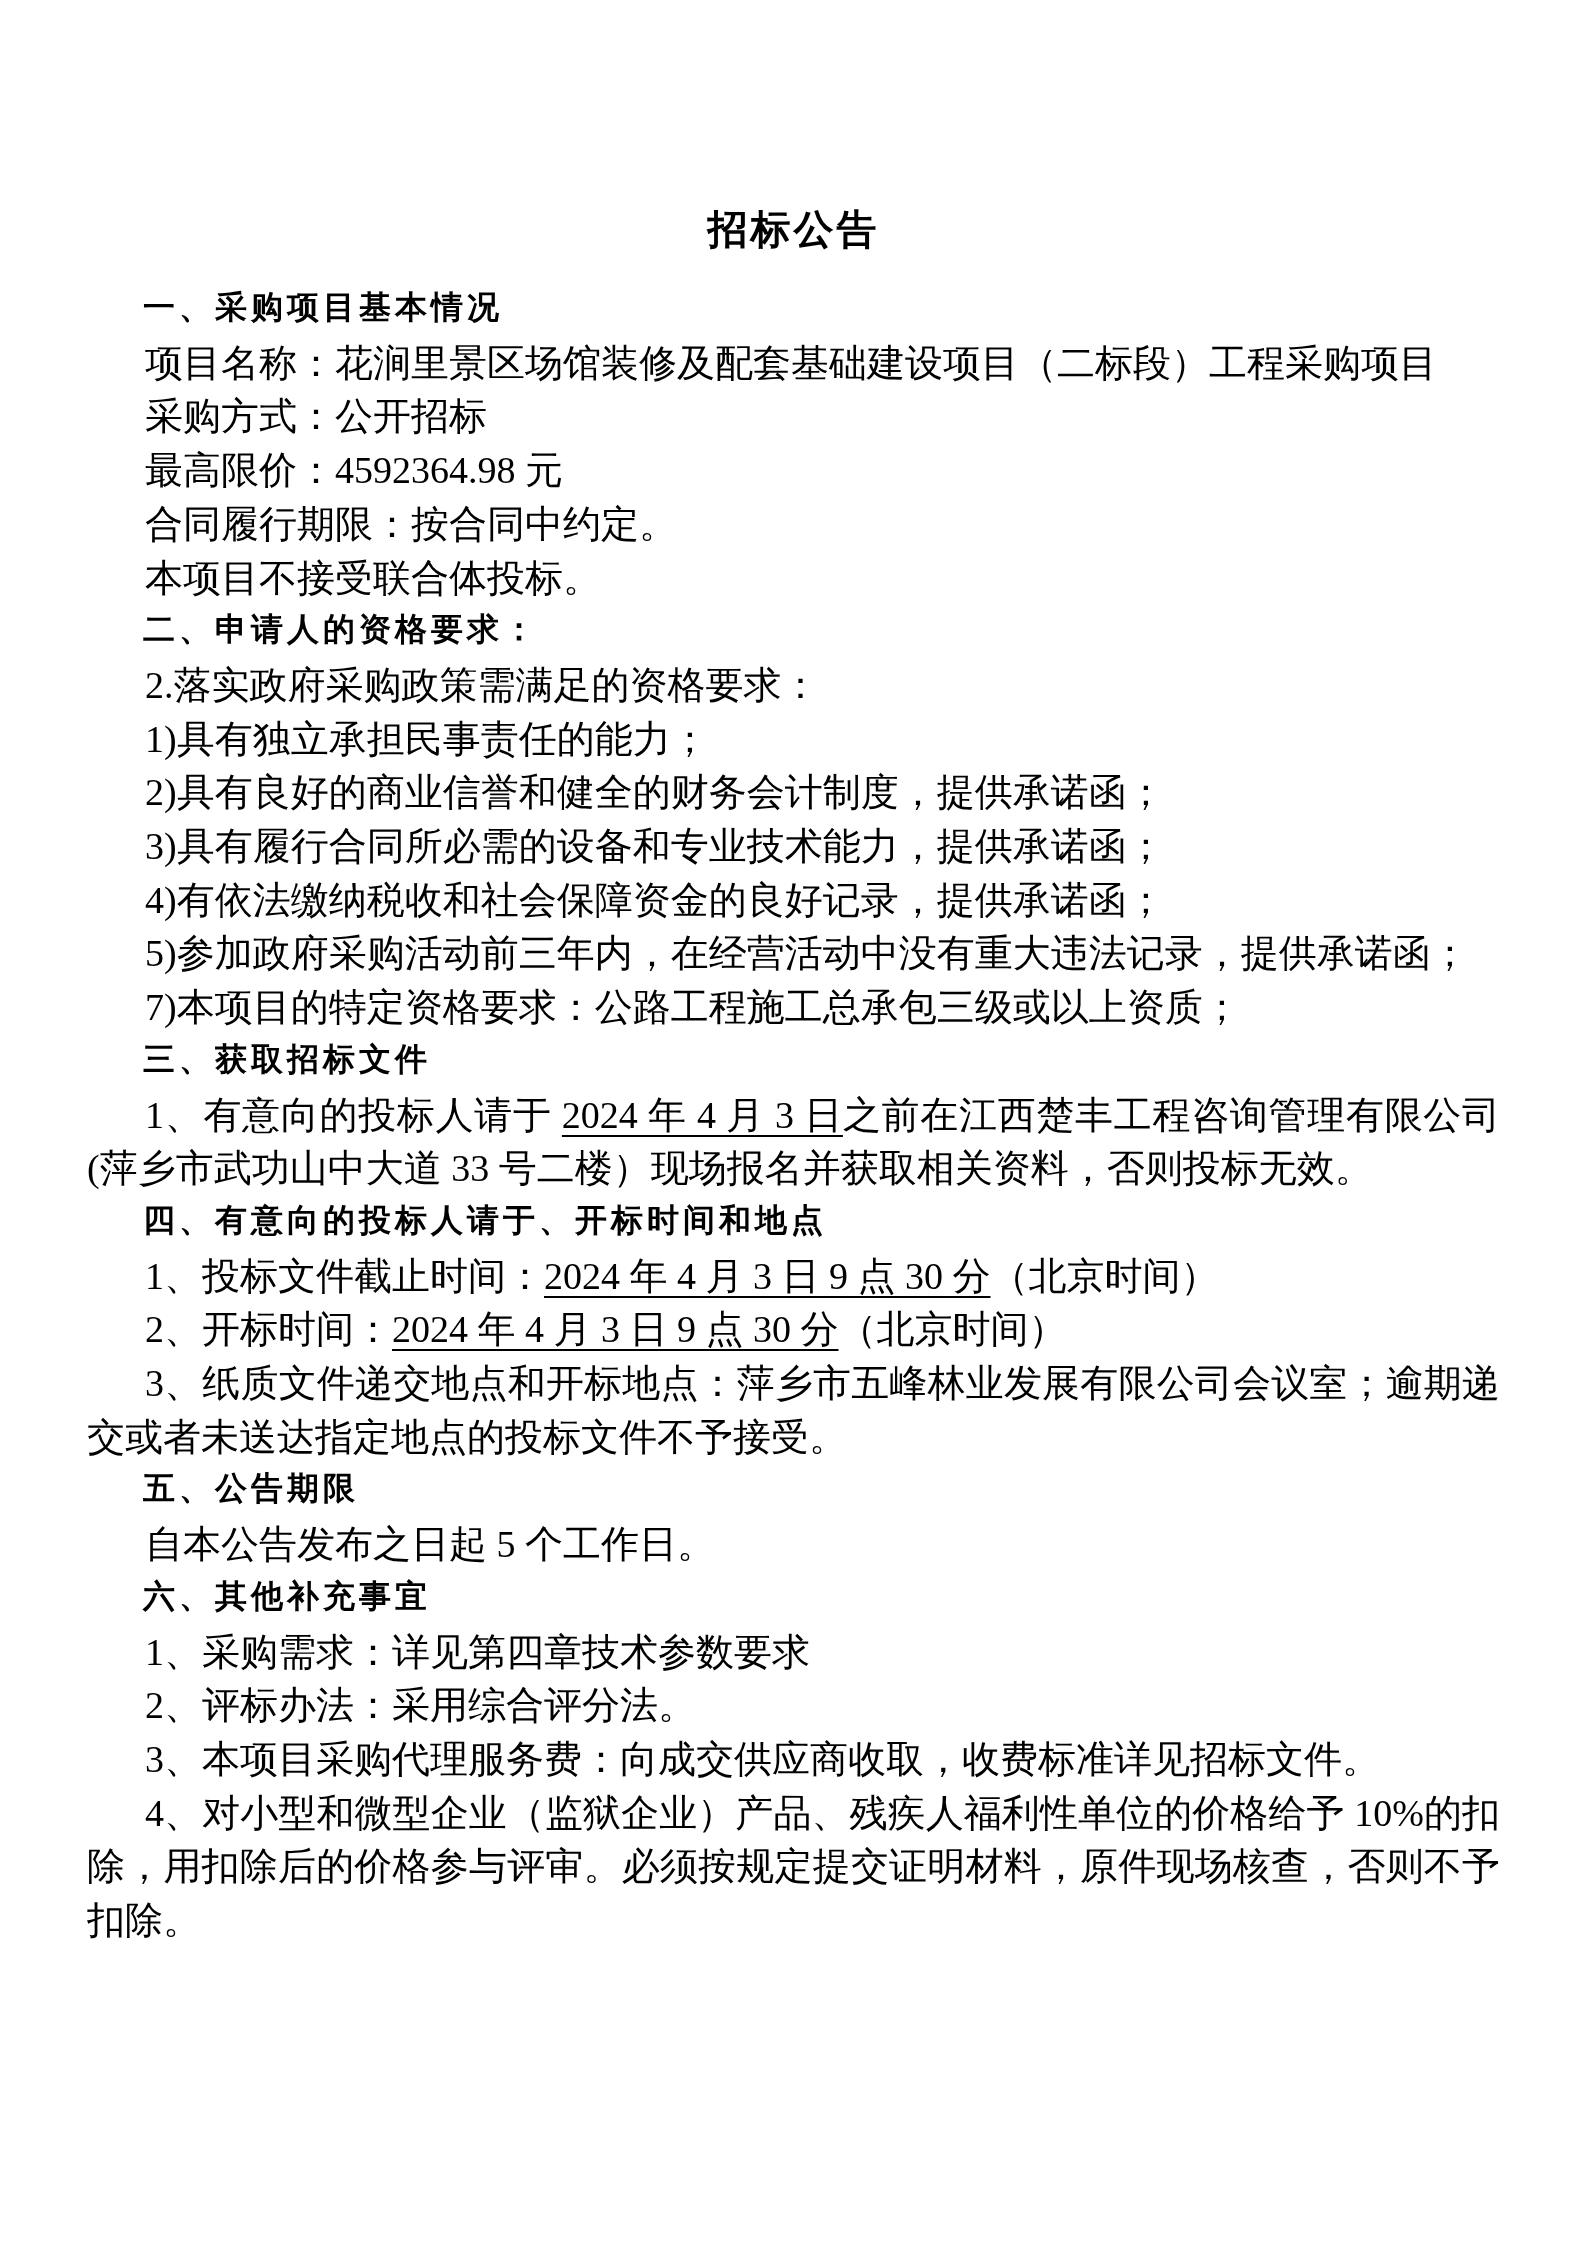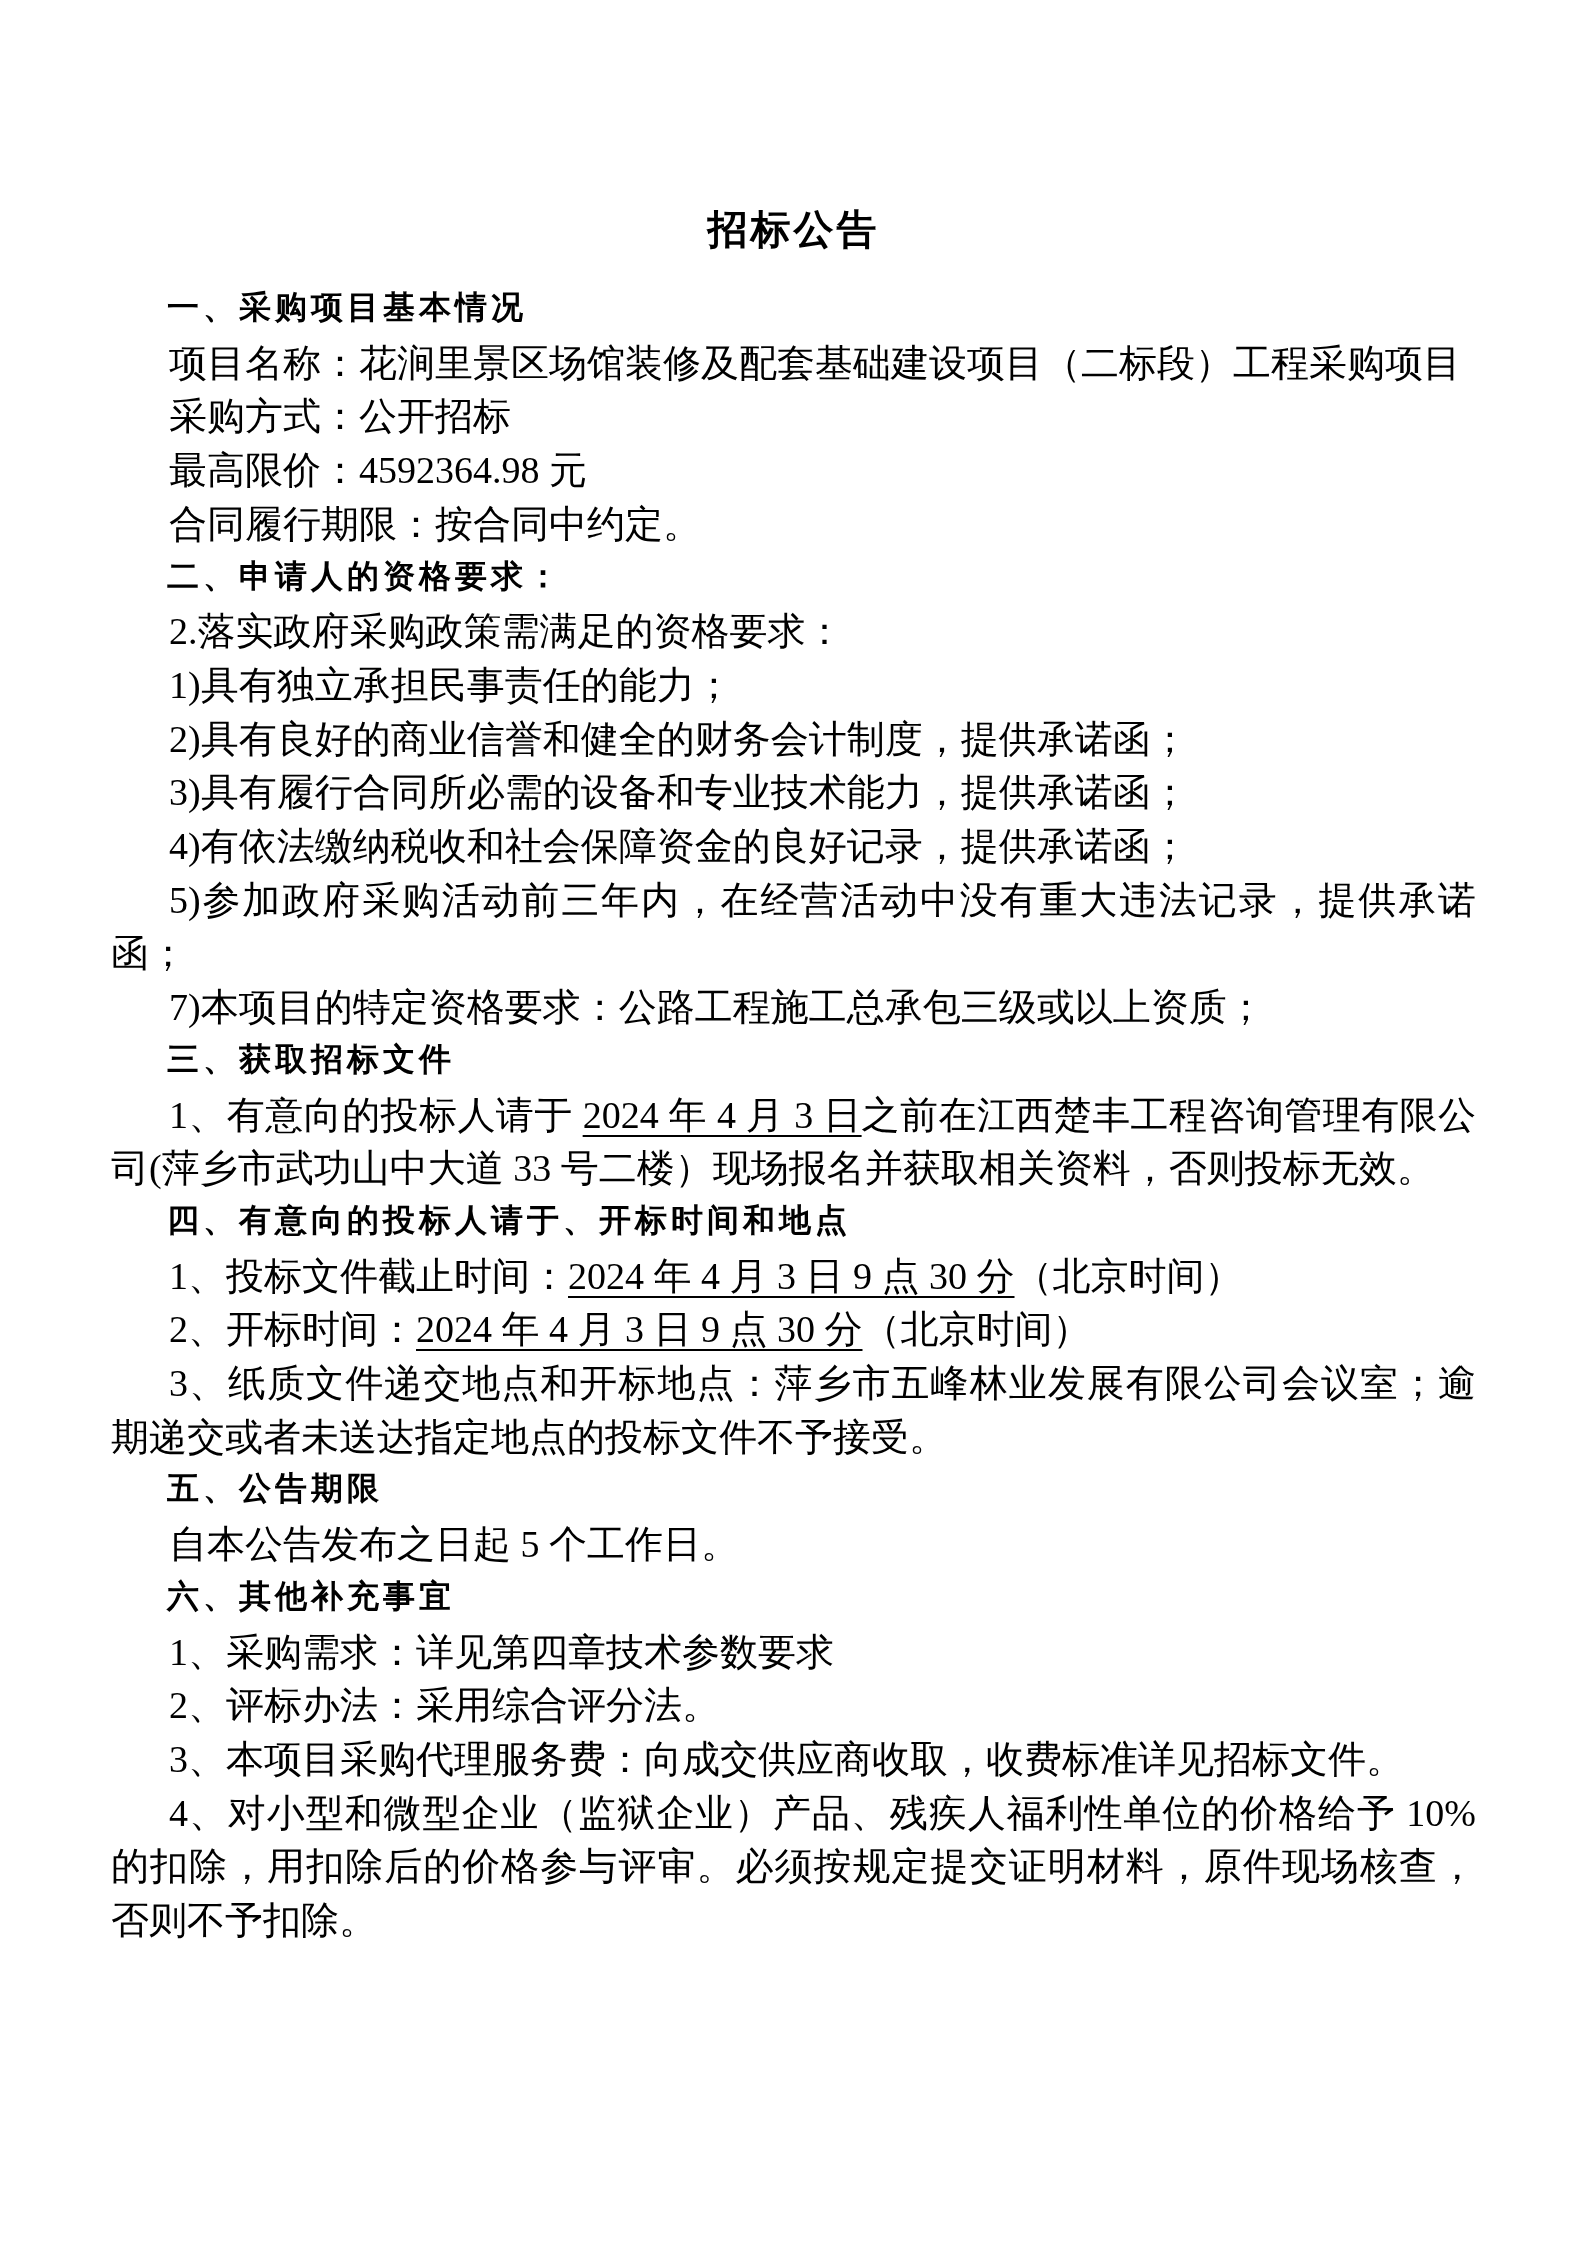--- a/index.html
+++ b/index.html
@@ -4,21 +4,21 @@
 <style>
   html, body {
     margin: 0;
     padding: 0;
     background: #ffffff;
   }
   .page {
     width: 1587px;
     height: 2245px;
     box-sizing: border-box;
-    padding: 0 111px;
+    padding: 0 87px;
     background: #ffffff;
     color: #000000;
     font-family: "Liberation Serif", "DejaVu Serif", serif;
     overflow: hidden;
   }
   .title {
     margin: 0 0 29px 0;
     padding-top: 206px;
     text-align: center;
     font-size: 40px;
@@ -56,20 +56,21 @@
 
 <div class="page">
 
   <h1 class="title">招标公告</h1>
 
   <h2 class="h">一、采购项目基本情况</h2>
   <p class="p">项目名称：花涧里景区场馆装修及配套基础建设项目（二标段）工程采购项目</p>
   <p class="p">采购方式：公开招标</p>
   <p class="p">最高限价：4592364.98 元</p>
   <p class="p">合同履行期限：按合同中约定。</p>
+  <p class="p">本项目不接受联合体投标。</p>
 
   <h2 class="h">二、申请人的资格要求：</h2>
   <p class="p">2.落实政府采购政策需满足的资格要求：</p>
   <p class="p">1)具有独立承担民事责任的能力；</p>
   <p class="p">2)具有良好的商业信誉和健全的财务会计制度，提供承诺函；</p>
   <p class="p">3)具有履行合同所必需的设备和专业技术能力，提供承诺函；</p>
   <p class="p">4)有依法缴纳税收和社会保障资金的良好记录，提供承诺函；</p>
   <p class="p">5)参加政府采购活动前三年内，在经营活动中没有重大违法记录，提供承诺函；</p>
   <p class="p">7)本项目的特定资格要求：公路工程施工总承包三级或以上资质；</p>
 

